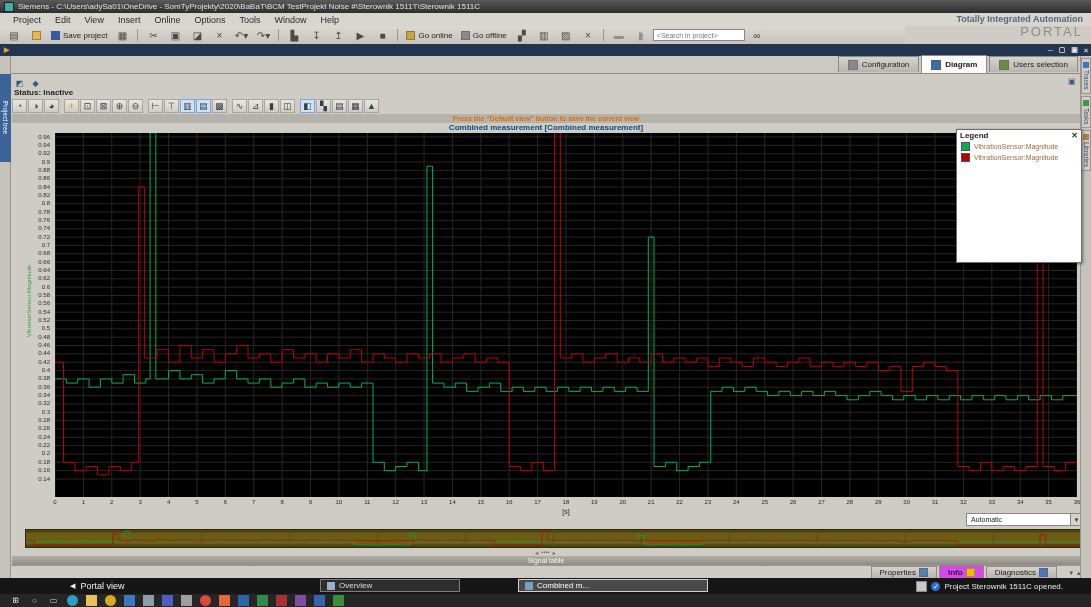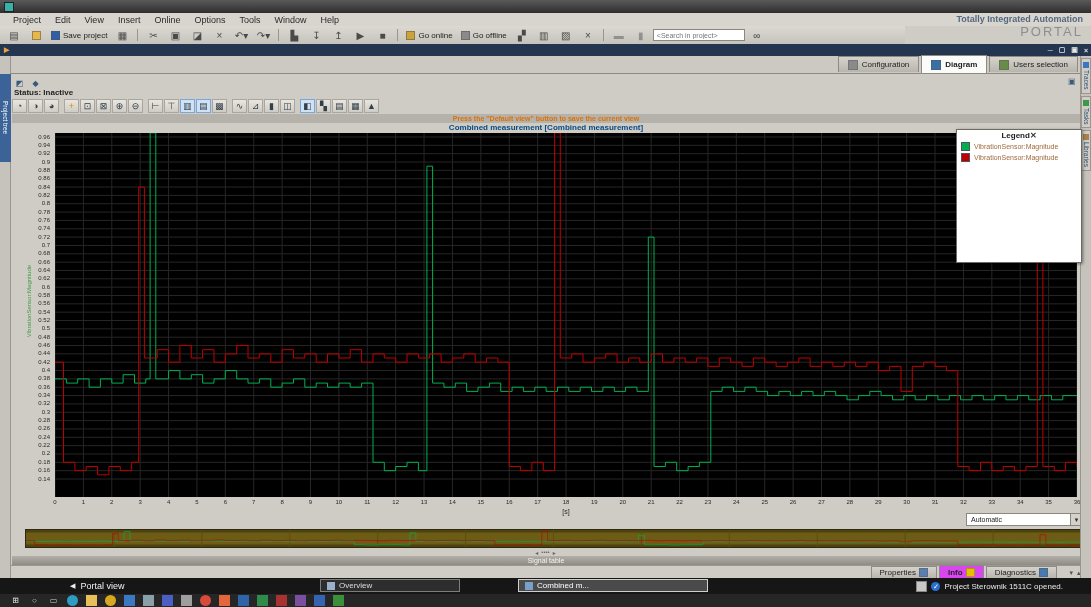--- a/index.html
+++ b/index.html
@@ -68,21 +68,21 @@
   #ylabels{left:28px;top:133px;width:25px;height:364px;}
   .ylab{position:absolute;right:3px;width:22px;text-align:right;font-size:6px;color:#2a2a2a;line-height:7px;}
   #yaxis-title{left:-36px;top:298px;width:130px;text-align:center;transform:rotate(-90deg);
     font-size:6px;color:#3f9b43;}
   #xlabels{left:55px;top:499px;width:1022px;height:8px;}
   .xlab{position:absolute;width:20px;text-align:center;font-size:6px;color:#2a2a2a;}
   #xunit{left:55px;top:508px;width:1022px;text-align:center;font-size:7px;color:#2a2a2a;}
   
   #legend{left:956px;top:129px;width:126px;height:134px;background:#fff;border:1px solid #6e6a64;
     box-shadow:1px 1px 3px rgba(0,0,0,.45);z-index:6;box-sizing:border-box;}
-  #legend .hd{height:11px;display:flex;align-items:center;justify-content:center;
+  #legend .hd{height:11px;display:flex;align-items:center;justify-content:space-between;
     padding:0 3px;font-size:8px;font-weight:bold;color:#1a1a1a;}
   #legend .hd .x{font-size:8px;color:#333;cursor:default;}
   .lrow{display:flex;align-items:center;gap:4px;padding:1px 4px;font-size:7px;color:#a06a3c;}
   .lchip{width:7px;height:7px;border:1px solid #555;}
   
   #autodrop{left:966px;top:513px;width:117px;height:13px;background:#fff;border:1px solid #8a8680;
     box-sizing:border-box;font-size:7px;color:#222;display:flex;align-items:center;}
   #autodrop .val{flex:1;padding-left:4px;}
   #autodrop .arr{width:11px;height:11px;background:#d5d2cc;border-left:1px solid #8a8680;
     display:flex;align-items:center;justify-content:center;font-size:6px;color:#333;}
@@ -124,20 +124,21 @@
   .rtab{width:10px;margin-top:2px;padding:3px 0;background:#d0cdc7;border:1px solid #9a968f;
     display:flex;flex-direction:column;align-items:center;gap:2px;box-sizing:border-box;}
   .rtab .txt{writing-mode:vertical-rl;font-size:6.5px;color:#2a4a6a;}
   .rchip{width:6px;height:6px;}
 </style>
 </head>
 <body>
 
 <div class="abs" id="titlebar">
   <span class="tia-chip"></span>
+  <span>Siemens - C:\Users\adySa01\OneDrive - SomTyProjekty\2020\BaBaT\BCM TestProjekt Noise #\Sterownik 1511T\Sterownik 1511C</span>
 </div>
 
 <div class="abs" id="menubar">
     <span class="menu-item">Project</span>
     <span class="menu-item">Edit</span>
     <span class="menu-item">View</span>
     <span class="menu-item">Insert</span>
     <span class="menu-item">Online</span>
     <span class="menu-item">Options</span>
     <span class="menu-item">Tools</span>

